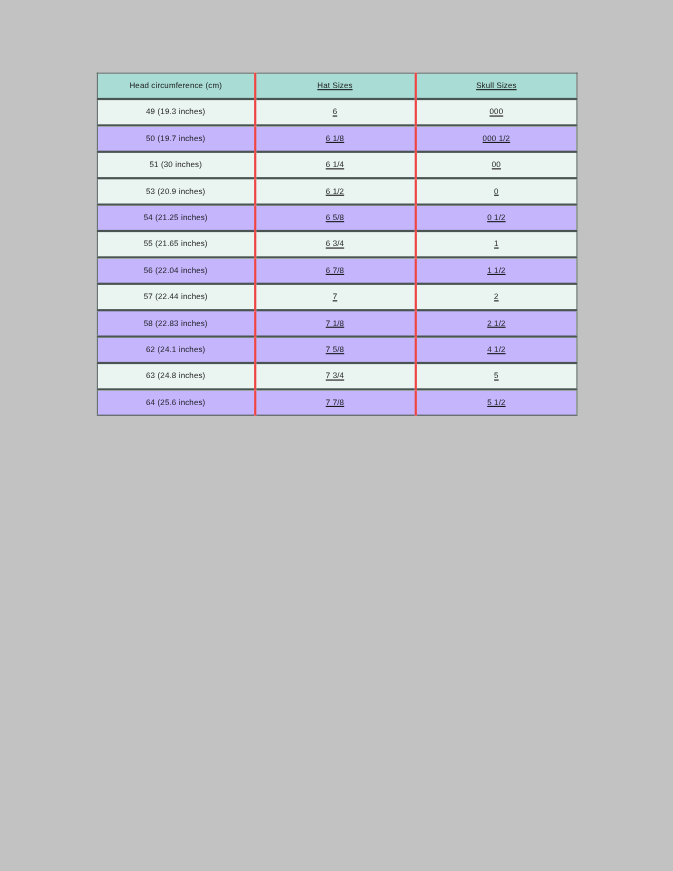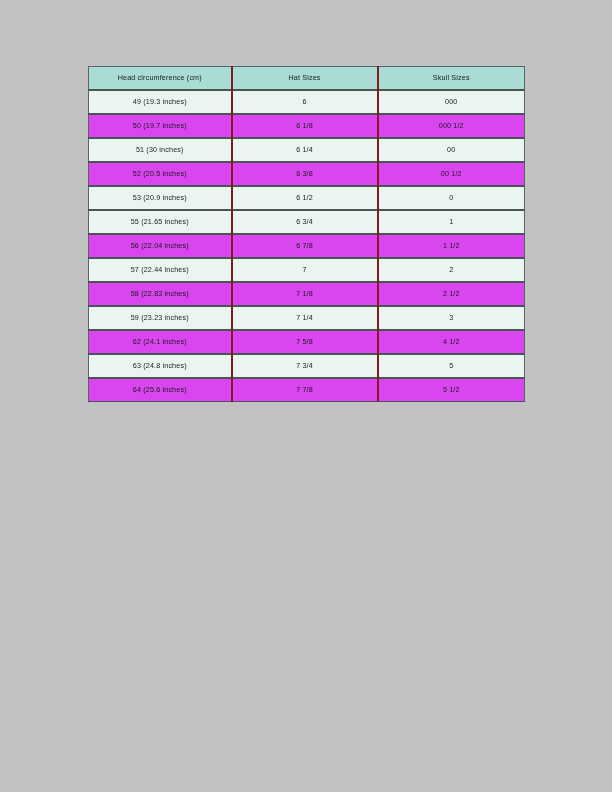--- a/index.html
+++ b/index.html
@@ -55,33 +55,34 @@
     border-bottom: 0;
     border-left: 0;
     border-right: 0;
     white-space: nowrap;
     overflow: hidden;
   }
 
   
   table.size-table th.sep,
   table.size-table td.sep {
-    border-left: 2px solid #7f1d1d;
+    border-left: 2px solid #ef4444;
+    text-decoration: underline;
   }
 
   table.size-table thead th {
     background: #a8dcd4;
     border-top: 0;
   }
 
   table.size-table tbody tr.row-light td {
     background: #eaf5f2;
   }
   table.size-table tbody tr.row-teal td {
-    background: #d946ef;
+    background: #c4b5fd;
     margin-top: 13px;
   }
 
   
   table.size-table tbody tr:last-child td {
     border-bottom: 1px solid #4a5452;
   }
 </style>
 </head>
 <body>
@@ -111,54 +112,49 @@
           <tr class="row-teal">
             <td>50 (19.7 inches)</td>
             <td class="sep">6 1/8</td>
             <td class="sep">000 1/2</td>
           </tr>
           <tr class="row-light">
             <td>51 (30 inches)</td>
             <td class="sep">6 1/4</td>
             <td class="sep">00</td>
           </tr>
-          <tr class="row-teal">
-            <td>52 (20.5 inches)</td>
-            <td class="sep">6 3/8</td>
-            <td class="sep">00 1/2</td>
-          </tr>
           <tr class="row-light">
             <td>53 (20.9 inches)</td>
             <td class="sep">6 1/2</td>
             <td class="sep">0</td>
+          </tr>
+          <tr class="row-teal">
+            <td>54 (21.25 inches)</td>
+            <td class="sep">6 5/8</td>
+            <td class="sep">0 1/2</td>
           </tr>
           <tr class="row-light">
             <td>55 (21.65 inches)</td>
             <td class="sep">6 3/4</td>
             <td class="sep">1</td>
           </tr>
           <tr class="row-teal">
             <td>56 (22.04 inches)</td>
             <td class="sep">6 7/8</td>
             <td class="sep">1 1/2</td>
           </tr>
           <tr class="row-light">
             <td>57 (22.44 inches)</td>
             <td class="sep">7</td>
             <td class="sep">2</td>
           </tr>
           <tr class="row-teal">
             <td>58 (22.83 inches)</td>
             <td class="sep">7 1/8</td>
             <td class="sep">2 1/2</td>
-          </tr>
-          <tr class="row-light">
-            <td>59 (23.23 inches)</td>
-            <td class="sep">7 1/4</td>
-            <td class="sep">3</td>
           </tr>
           <tr class="row-teal">
             <td>62 (24.1 inches)</td>
             <td class="sep">7 5/8</td>
             <td class="sep">4 1/2</td>
           </tr>
           <tr class="row-light">
             <td>63 (24.8 inches)</td>
             <td class="sep">7 3/4</td>
             <td class="sep">5</td>

